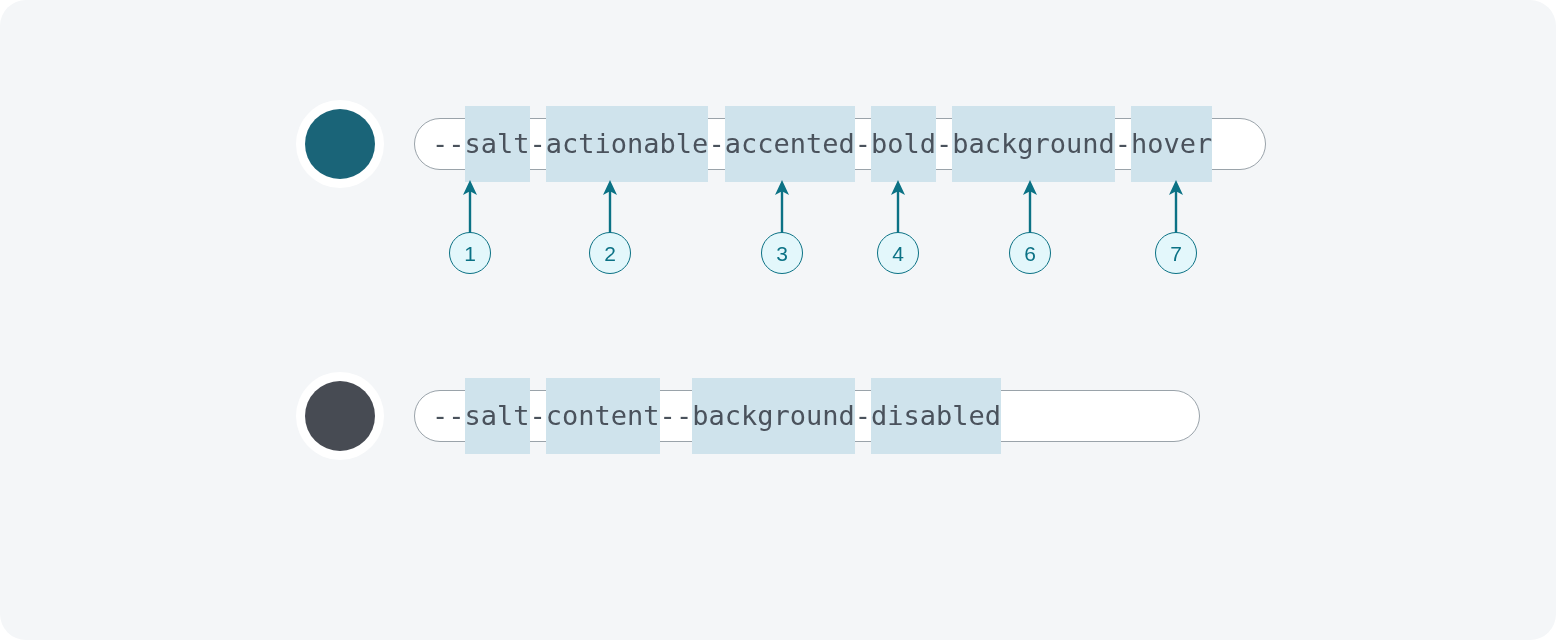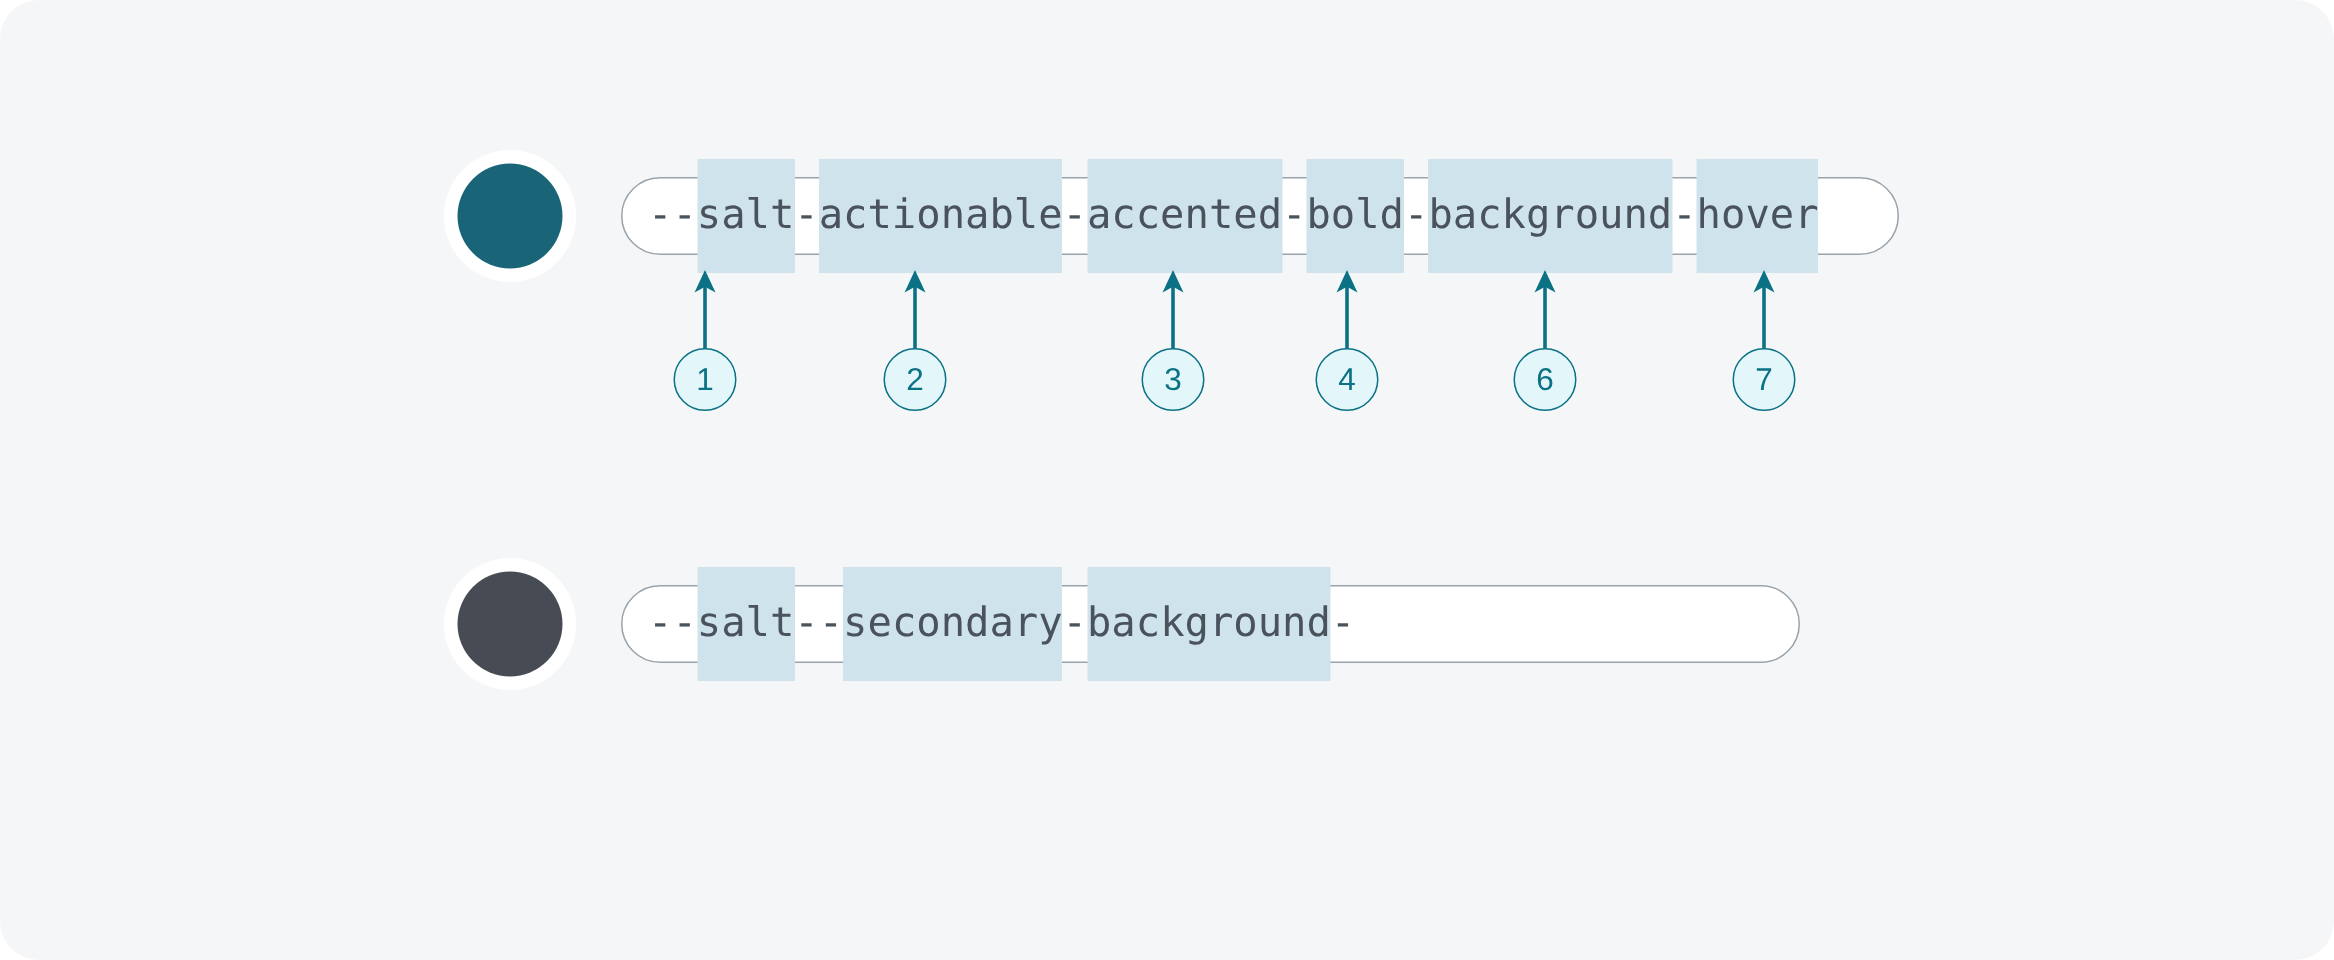--- a/index.html
+++ b/index.html
@@ -185,17 +185,17 @@
       </div>
   </div>
 
   <div class="row row-2">
 
     <div class="swatch-ring">
       <div class="swatch-dot" id="swatch-dot-2" style="background: rgb(71, 75, 83);"></div>
     </div>
 
     <div class="pill pill-2"></div>
-    <div class="token-text token-2" id="token-text-2"><span class="seg">--</span><span class="seg hl">salt</span><span class="seg">-</span><span class="seg">-</span><span class="seg hl">secondary</span><span class="seg">-</span><span class="seg hl">background</span><span class="seg">-</span></div>
+    <div class="token-text token-2" id="token-text-2"><span class="seg">--</span><span class="seg hl">salt</span><span class="seg">-</span><span class="seg hl">content</span><span class="seg">-</span><span class="seg">-</span><span class="seg hl">background</span><span class="seg">-</span><span class="seg hl">disabled</span></div>
 
   </div>
 
 </div>
 
 </body></html>

